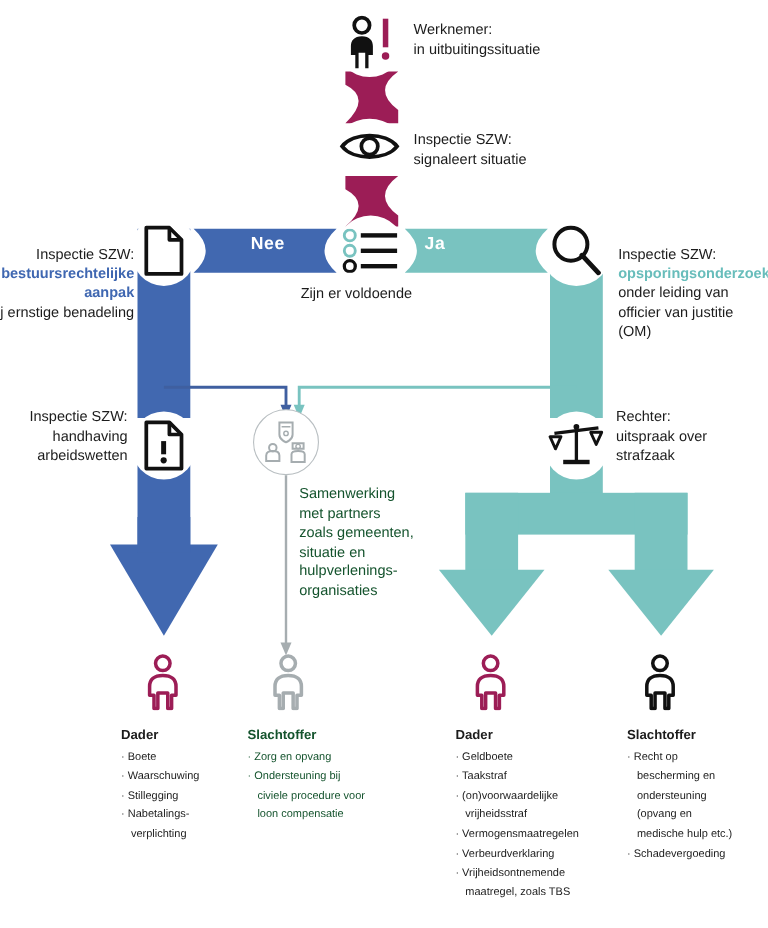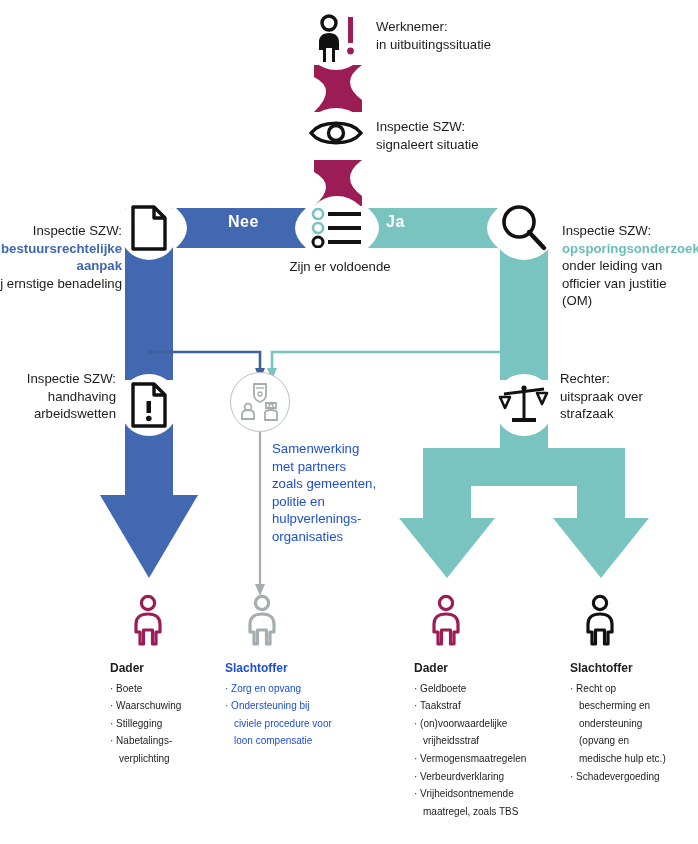--- a/index.html
+++ b/index.html
@@ -6,21 +6,21 @@
   body{
     width:698px;height:844px;background:#ffffff;
     font-family:"Liberation Sans", sans-serif;
     color:#1c1c1c;overflow:hidden;position:relative;
   }
   .stage{position:absolute;left:0;top:0;width:698px;height:844px;}
   .abs{position:absolute;}
   .txt{font-size:13.2px;line-height:17.5px;}
   .blue-t{color:#3f67b1;font-weight:bold;}
   .teal-t{color:#68bdbb;font-weight:bold;}
-  .grey-t{color:#1d4ed8;}
+  .grey-t{color:#14532d;}
   .right{text-align:right;}
   .center{text-align:center;}
   .iconcircle{
     position:absolute;border-radius:50%;background:#ffffff;
     display:flex;align-items:center;justify-content:center;
   }
   .banner-label{
     position:absolute;font-size:16px;font-weight:bold;color:#ffffff;
     letter-spacing:0.5px;
   }
@@ -114,21 +114,21 @@
     </svg>
   </div>
 
   <div class="iconcircle" style="left:492px;top:196px;width:64px;height:64px;">
     <svg width="48" height="50" viewBox="0 0 48 50">
       <circle cx="19" cy="19" r="15" fill="none" stroke="#111" stroke-width="3.6"></circle>
       <line x1="29" y1="29" x2="44" y2="45" stroke="#111" stroke-width="4.4" stroke-linecap="round"></line>
     </svg>
   </div>
 
-  <div class="abs txt center" style="left:240px;top:258px;width:200px;">
+  <div class="abs txt center" style="left:224px;top:258px;width:200px;">
     <div>Zijn er voldoende</div>
   </div>
 
   <div class="abs txt right" style="left:-38px;top:222px;width:160px;">
     <div>Inspectie SZW:</div>
     <div class="blue-t">bestuursrechtelijke</div>
     <div class="blue-t">aanpak</div>
     <div>bij ernstige benadeling</div>
   </div>
 
@@ -179,21 +179,21 @@
       <path d="M3 37 L15 37 L15 32 C15 29 12 28 9 28 C6 28 3 29 3 32 Z" fill="none" stroke="#a6adb0" stroke-width="1.8"></path>
       <path d="M27 21 L37 21 L37 26 L27 26 Z" fill="none" stroke="#a6adb0" stroke-width="1.8"></path>
       <circle cx="32" cy="24" r="2" fill="none" stroke="#a6adb0" stroke-width="1.3"></circle>
       <path d="M26 38 L38 38 L38 31 C38 29 36 28 32 28 C28 28 26 29 26 31 Z" fill="none" stroke="#a6adb0" stroke-width="1.8"></path>
     </svg>
   </div>
   <div class="abs txt grey-t" style="left:272px;top:440px;width:118px;">
     <div>Samenwerking</div>
     <div>met partners</div>
     <div>zoals gemeenten,</div>
-    <div>politie en</div>
+    <div>situatie en</div>
     <div>hulpverlenings-</div>
     <div>organisaties</div>
   </div>
 
   <div class="abs" style="left:128px;top:594px;">
     <svg width="40" height="52" viewBox="0 0 40 52">
       <circle cx="20" cy="9" r="6.6" fill="none" stroke="#9c1d56" stroke-width="3.2"></circle>
       <path d="M20 20 C12 20 8 24 8 30 L8 38 L12 38 L12 50 L15.5 50 L15.5 36 L24.5 36 L24.5 50 L28 50 L28 38 L32 38 L32 30 C32 24 28 20 20 20 Z" fill="none" stroke="#9c1d56" stroke-width="3.2" stroke-linejoin="round"></path>
     </svg>
   </div>

